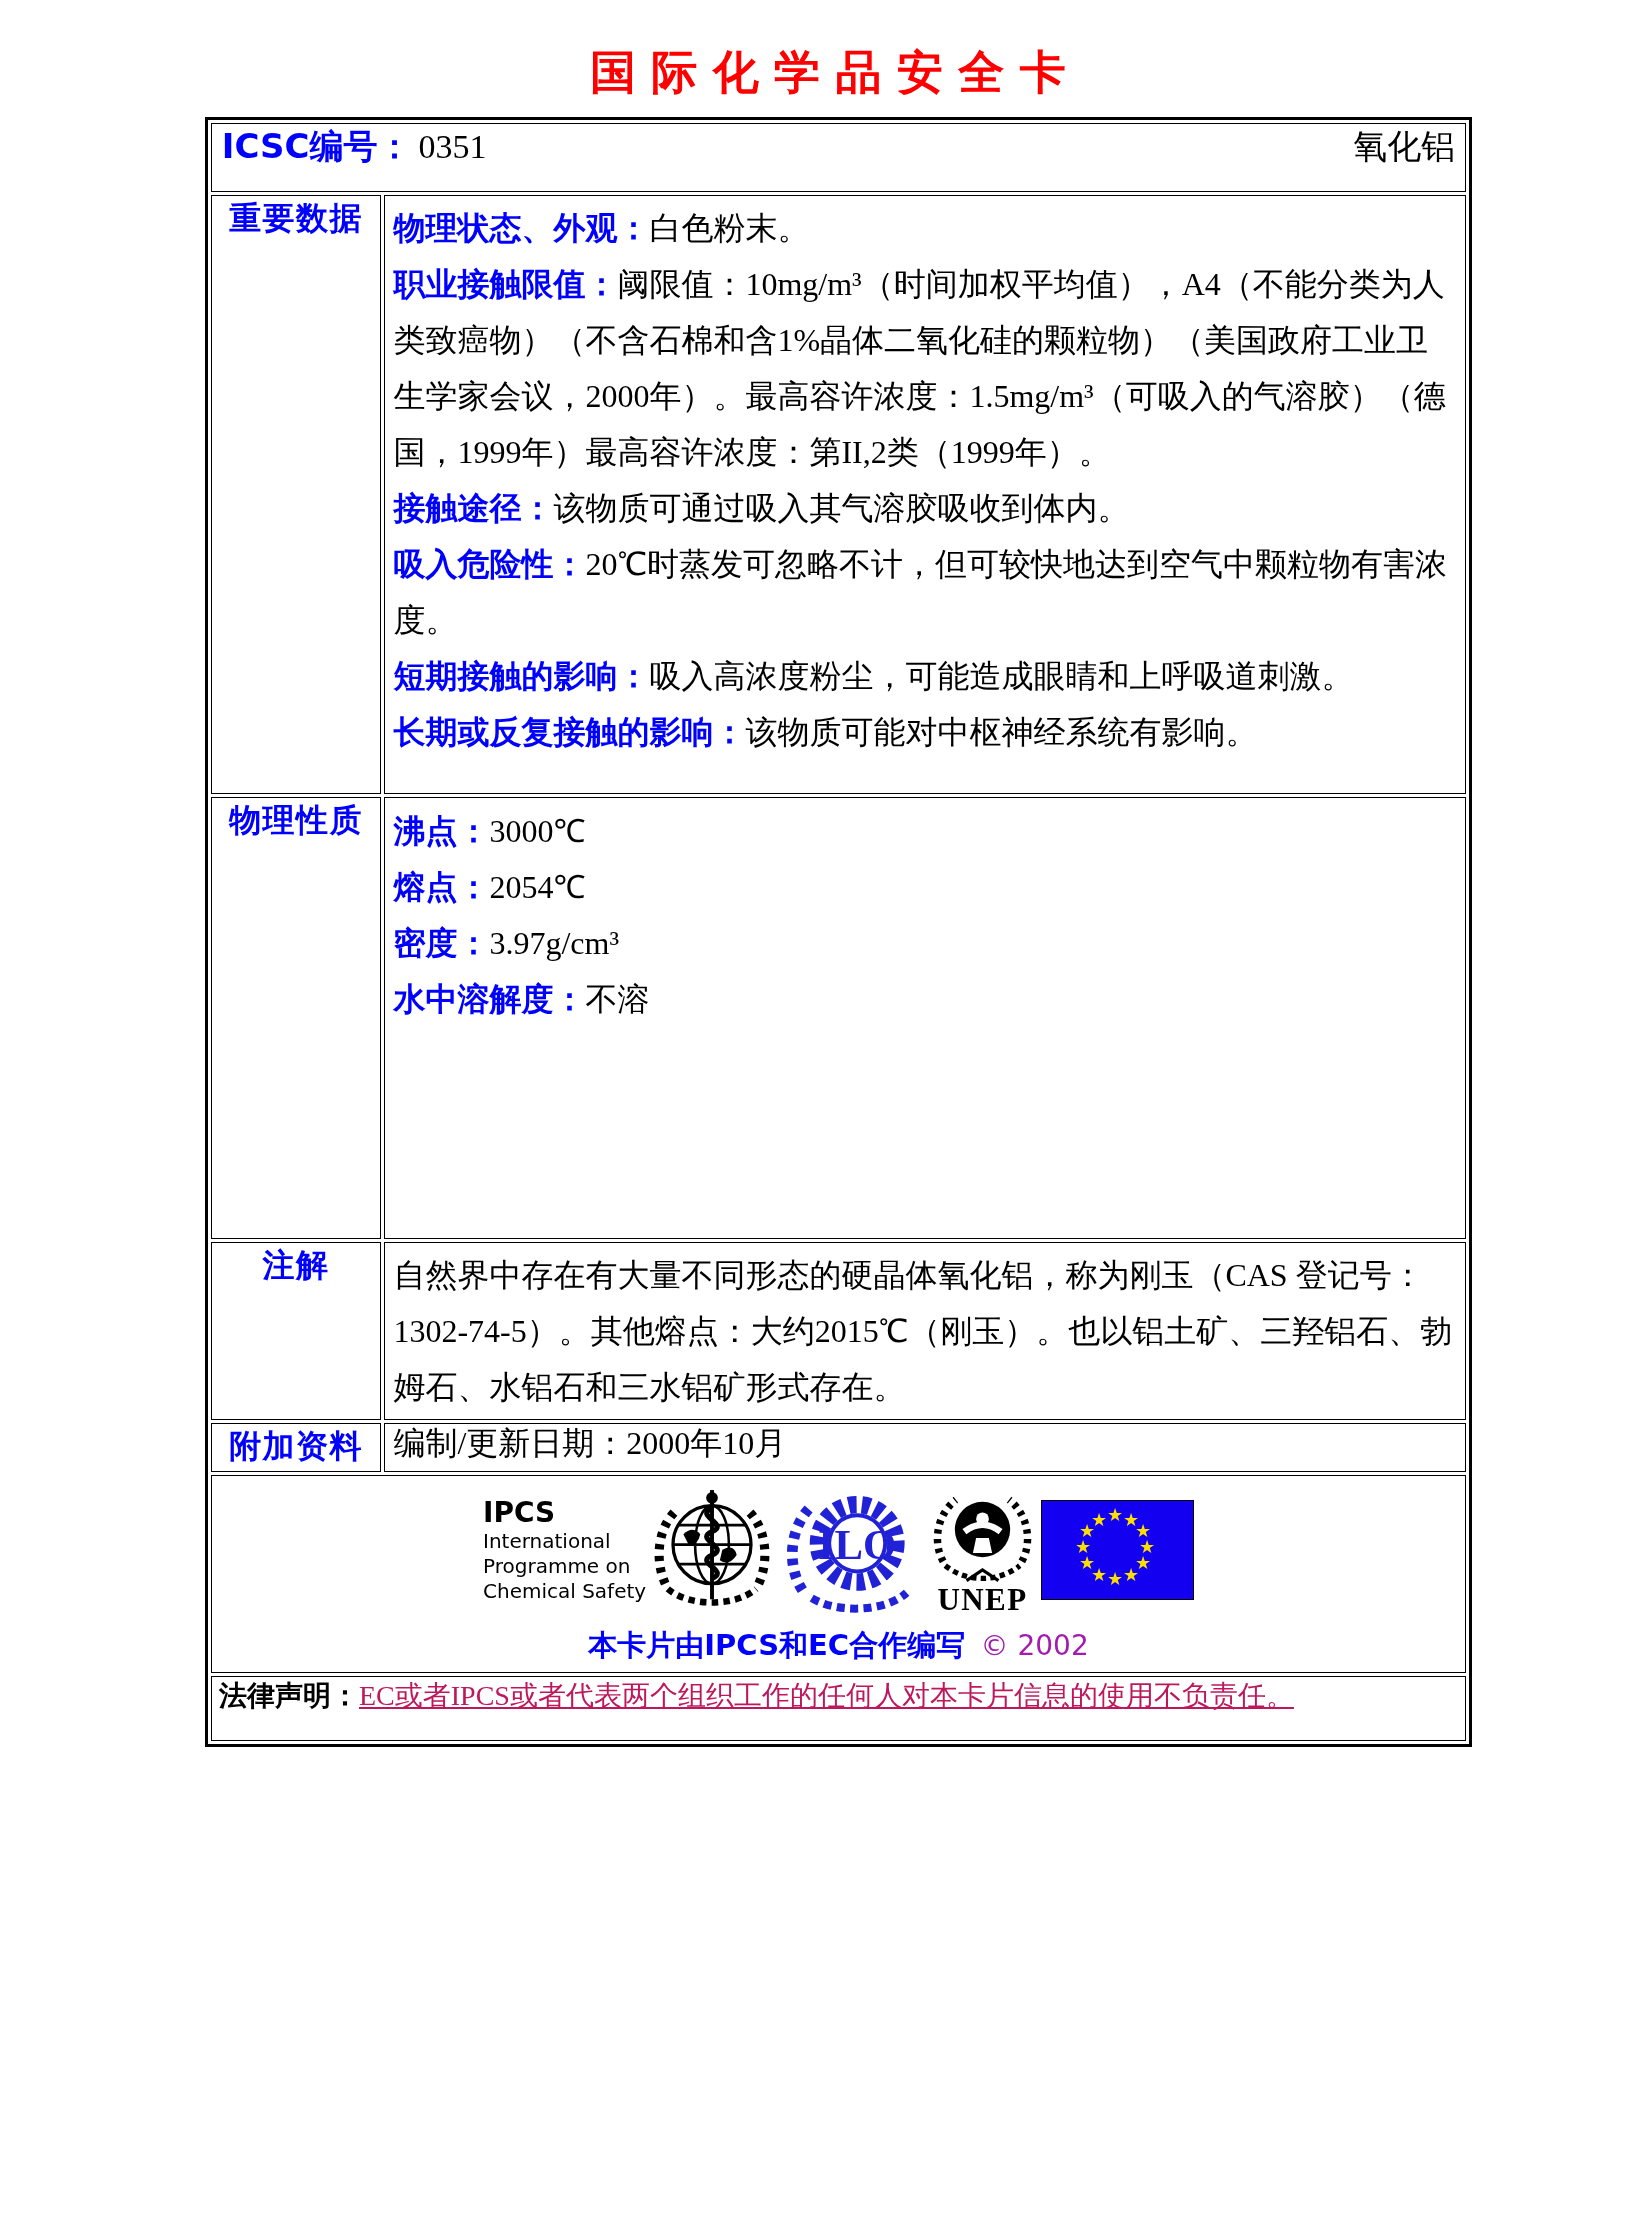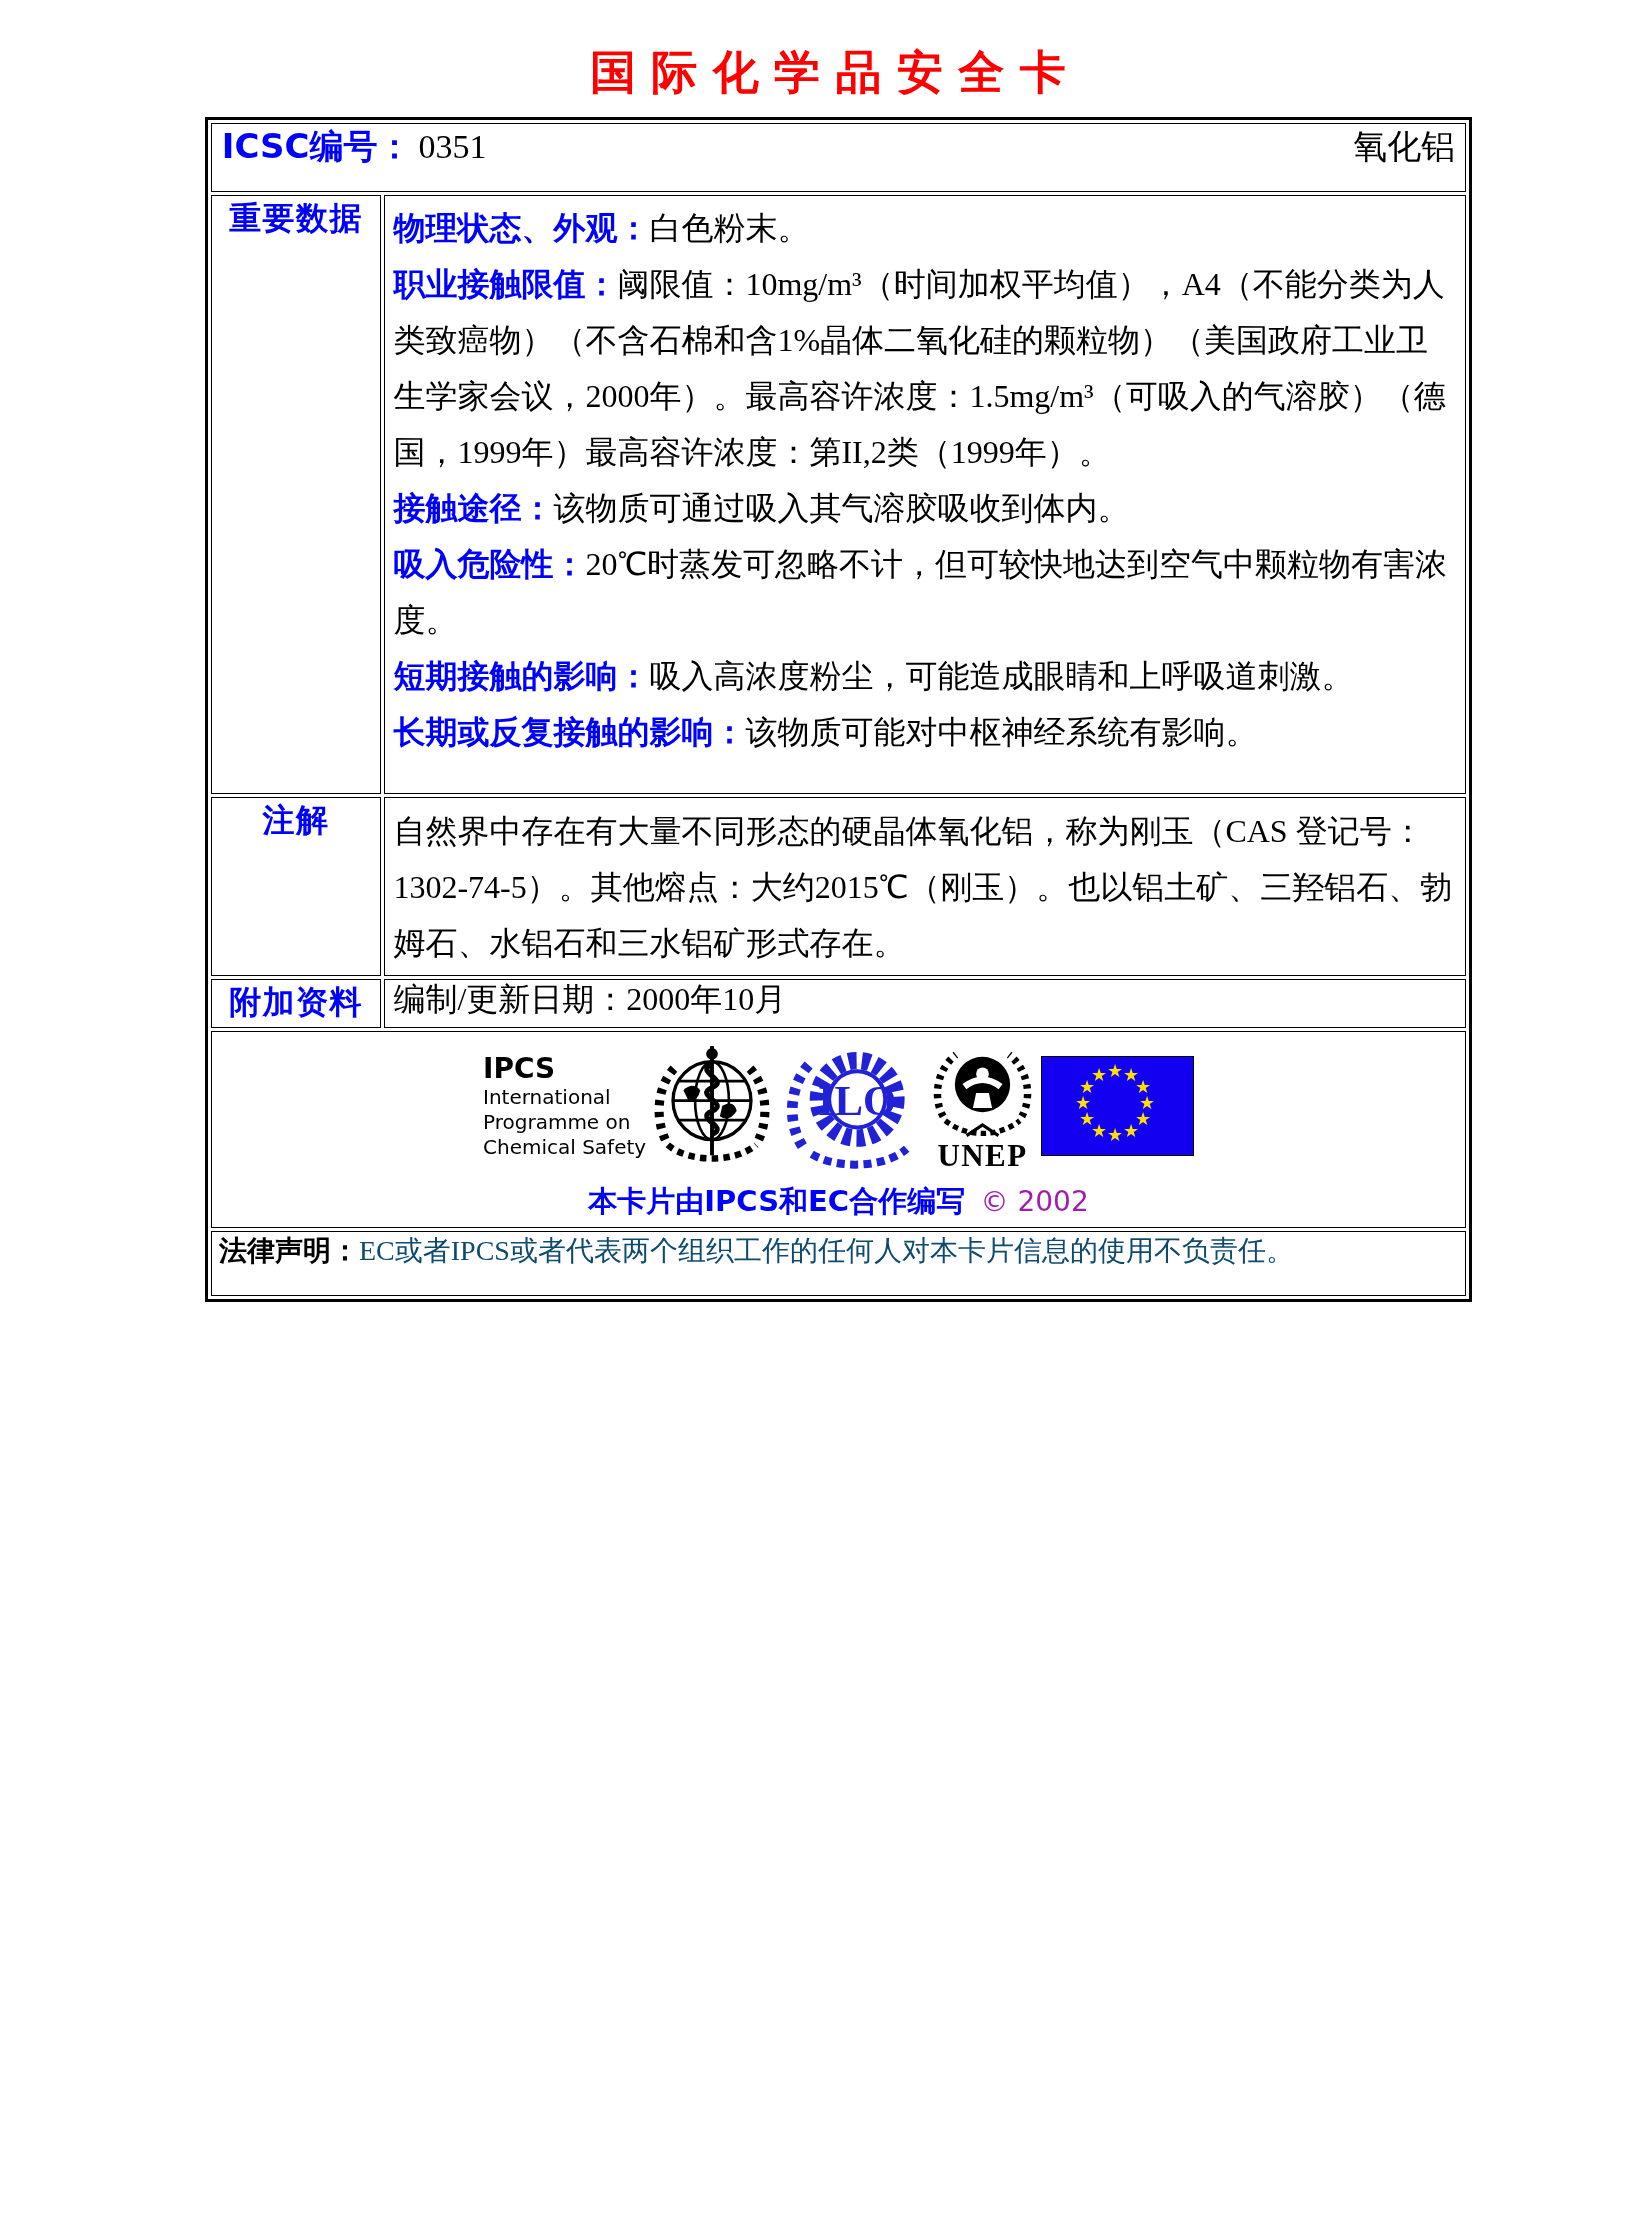--- a/index.html
+++ b/index.html
@@ -49,21 +49,21 @@
   .logo-box{display:flex;flex-direction:column;align-items:center;}
   .unep-word{font-family:Liberation Serif, serif;font-weight:bold;font-size:31px;line-height:31px;letter-spacing:1.4px;margin-top:-4.2px;}
   .eu-flag{position:relative;width:151px;height:98px;background:#1400f0;border:1.4px solid #000;overflow:hidden;}
   .eu-star{position:absolute;color:#ffdf00;font-size:18px;line-height:18px;font-family:"DejaVu Sans",sans-serif;}
   .credit-line{text-align:center;margin-top:7px;font-family:"DejaVu Sans",sans-serif;}
   .credit-main{color:#0000ff;font-weight:bold;font-size:29px;}
   .credit-year{color:#a21caf;font-weight:normal;font-size:28px;margin-left:15.4px;}
 
   td.legal-cell{height:63px;vertical-align:middle;padding:0 7px;font-size:28px;}
   .legal-label{color:#000;font-weight:bold;font-family:"DejaVu Sans",sans-serif;}
-  .legal-text{color:#0c4a6e;font-family:"Liberation Serif",serif;}
+  .legal-text{color:#be185d;font-family:"Liberation Serif",serif;text-decoration:underline;}
 </style>
 </head>
 <body>
 
 <div class="page-title">国际化学品安全卡</div>
 
 <div class="card">
   <table class="icsc">
 
     <tbody>
@@ -91,20 +91,35 @@
 
             <div class="field"><span class="flabel">吸入危险性：</span><span>20℃时蒸发可忽略不计，但可较快地达到空气中颗粒物有害浓度。</span></div>
 
             <div class="field"><span class="flabel">短期接触的影响：</span><span>吸入高浓度粉尘，可能造成眼睛和上呼吸道刺激。</span></div>
 
             <div class="field"><span class="flabel">长期或反复接触的影响：</span><span>该物质可能对中枢神经系统有影响。</span></div>
           </div>
       </td>
     </tr>
 
+    <tr>
+      <td class="label-cell row-physical">物理性质</td>
+      <td class="content-cell row-physical">
+        <div>
+
+            <div class="field"><span class="flabel">沸点：</span><span>3000℃</span></div>
+
+            <div class="field"><span class="flabel">熔点：</span><span>2054℃</span></div>
+
+            <div class="field"><span class="flabel">密度：</span><span>3.97g/cm³</span></div>
+
+            <div class="field"><span class="flabel">水中溶解度：</span><span>不溶</span></div>
+          </div>
+      </td>
+    </tr>
 
 
     <tr>
       <td class="label-cell row-notes">注解</td>
       <td class="content-cell row-notes">
         <div>
 
             <div class="field"><span>自然界中存在有大量不同形态的硬晶体氧化铝，称为刚玉（CAS 登记号：1302-74-5）。其他熔点：大约2015℃（刚玉）。也以铝土矿、三羟铝石、勃姆石、水铝石和三水铝矿形式存在。</span></div>
           </div>
       </td>

